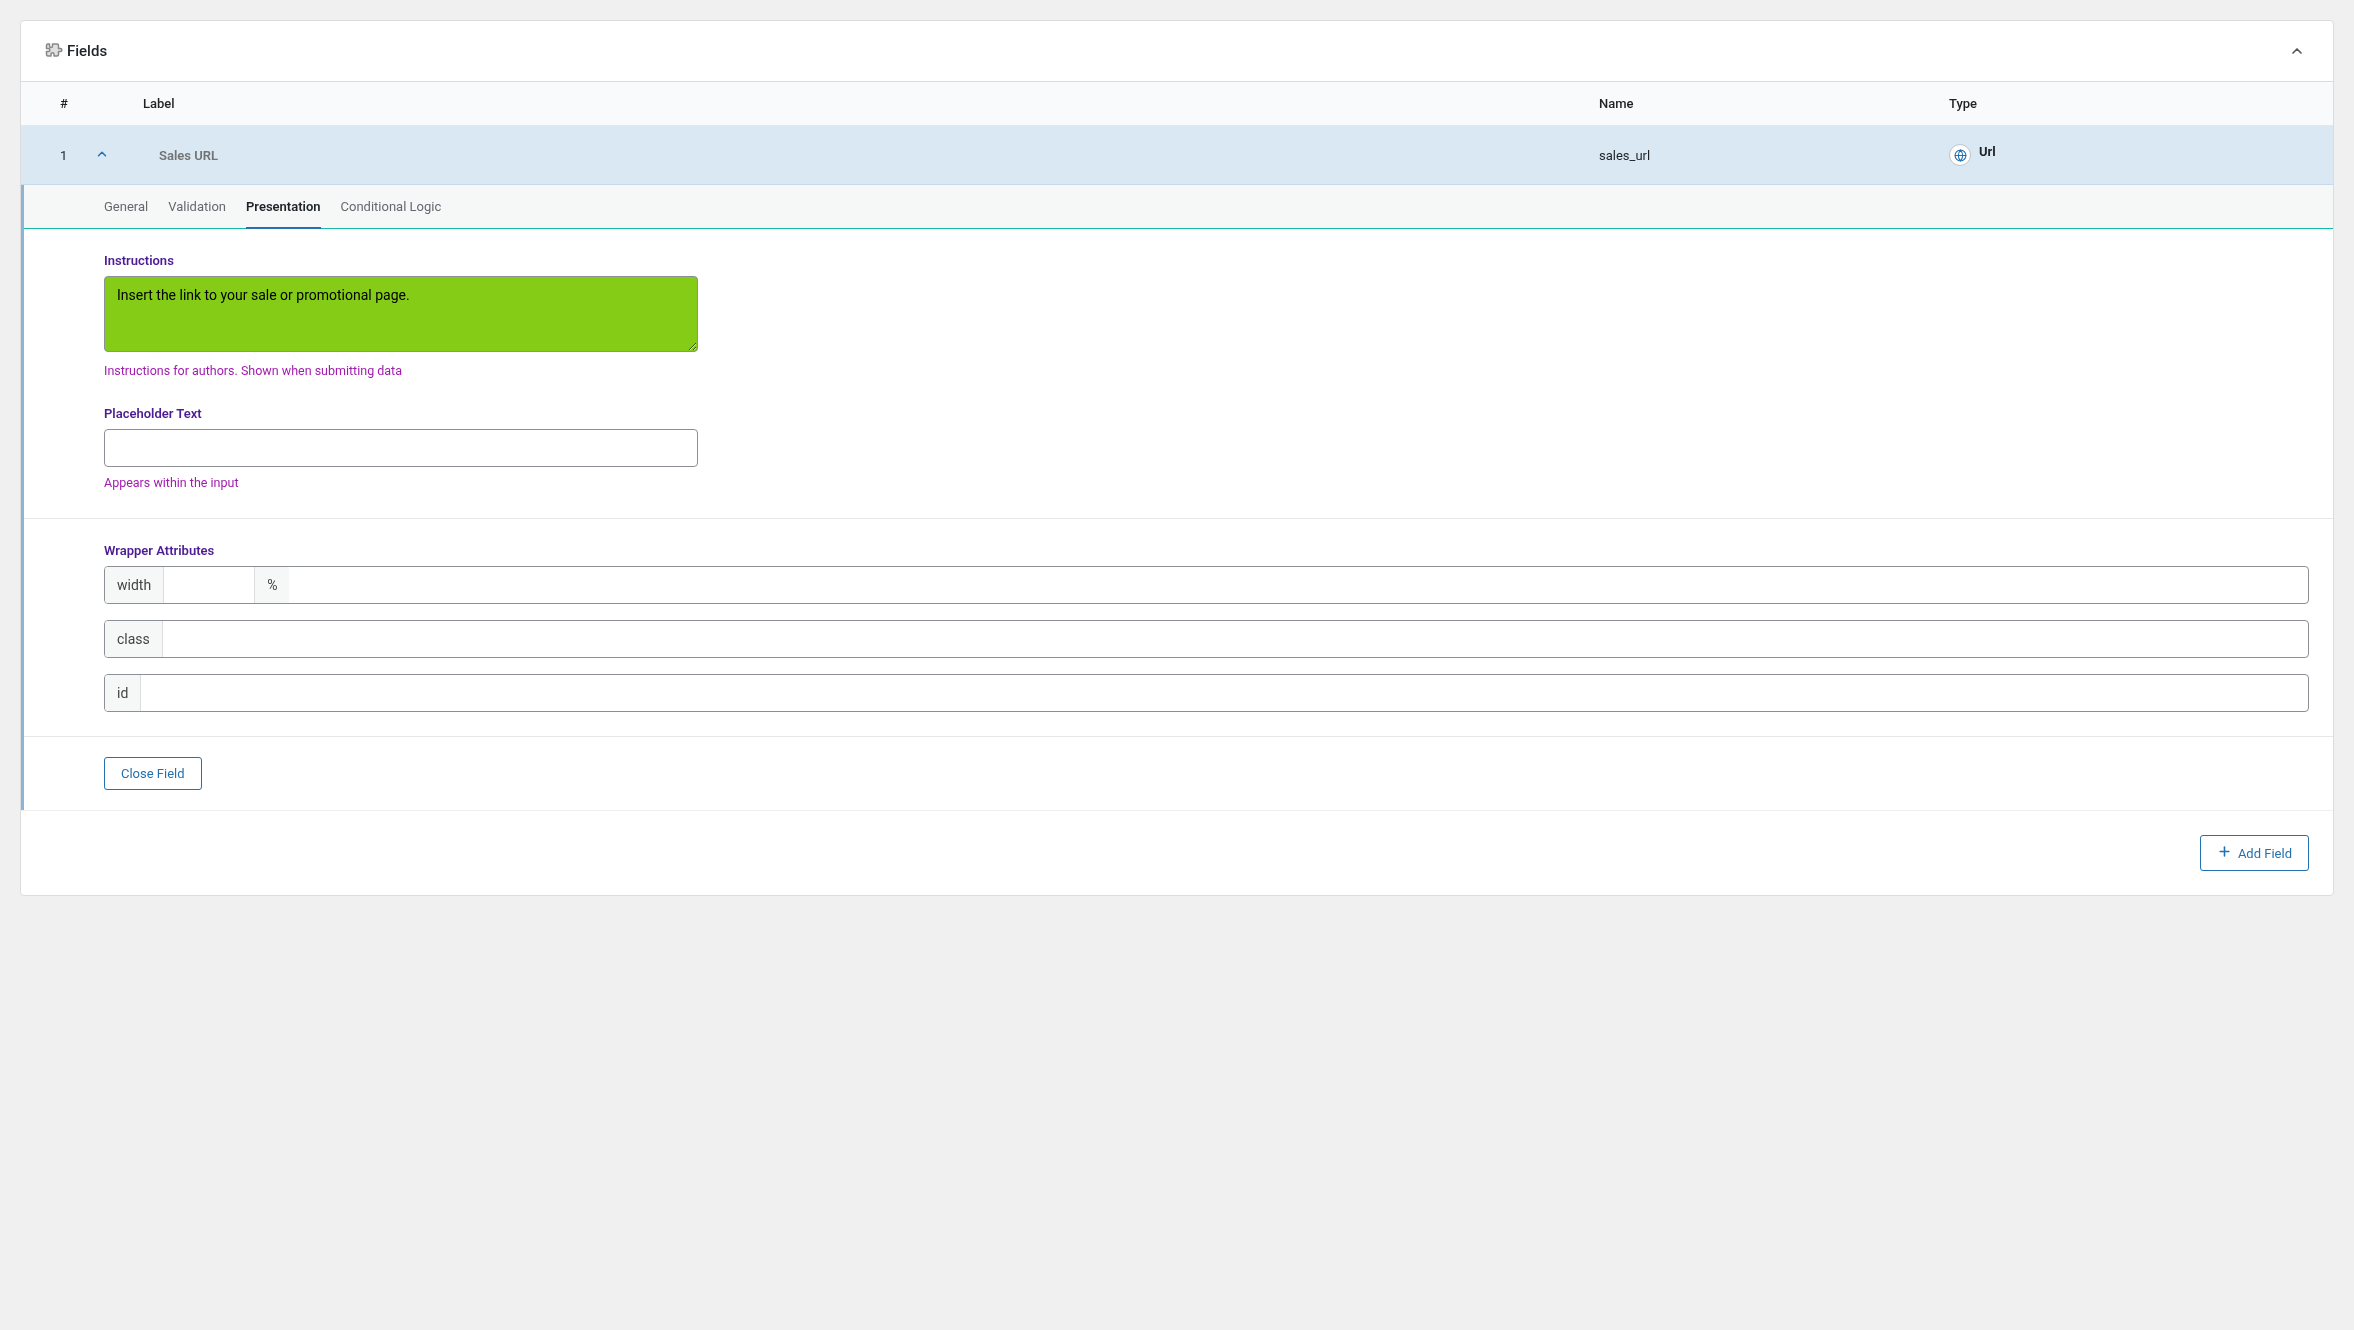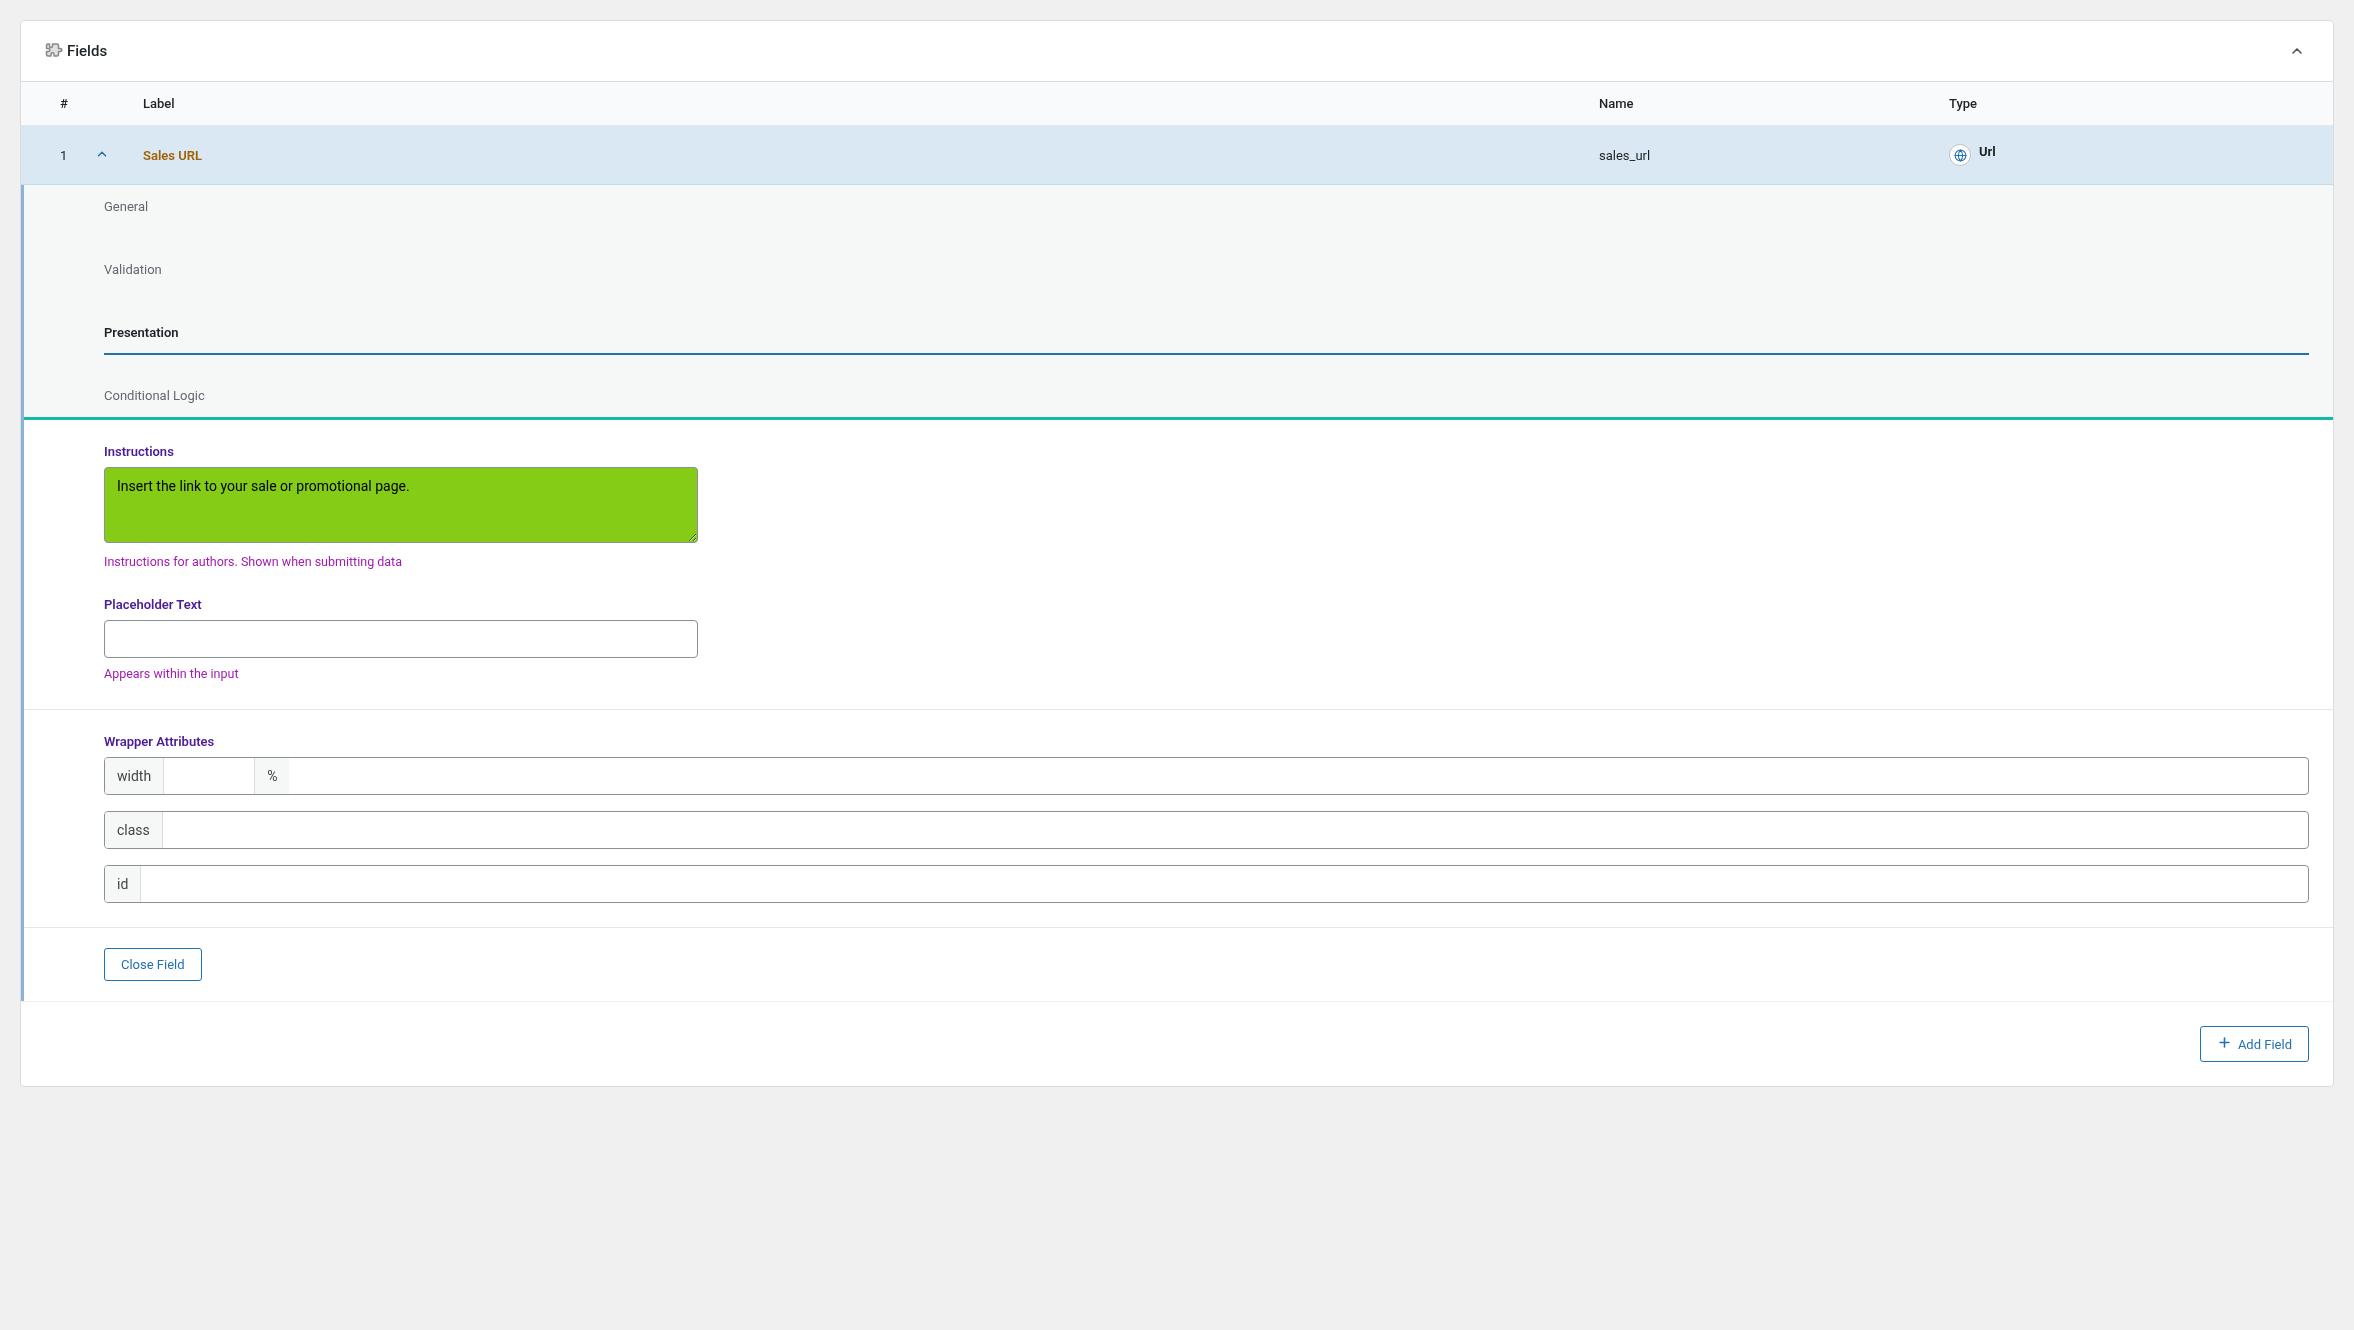--- a/index.html
+++ b/index.html
@@ -81,24 +81,25 @@
       align-items: center;
     }
     .row-toggle {
       color: #2271b1;
       cursor: pointer;
     }
     .field-row .col-label-content {
       flex: 1;
     }
     .field-label-link {
-      color: #a16207;
+      color: #737373;
       font-weight: 600;
       text-decoration: none;
       font-size: 13px;
+      margin-left: 16px;
     }
     .type-cell {
       display: flex;
       align-items: flex-start;
       gap: 8px;
       font-weight: bold;
     }
     .type-icon {
       width: 22px;
       height: 22px;
@@ -114,24 +115,23 @@
       width: 13px;
       height: 13px;
     }
     .settings-body {
       border-left: 3px solid #6c9bd1;
         
     }
     .tabs {
       display: flex;
       padding: 0 24px 0 80px;
-      border-bottom: 3px solid #14b8a6;
+      border-bottom: 1px solid #14b8a6;
       background: #f6f7f7;
       gap: 20px;
-      flex-direction: column;
     }
     .tab {
       padding: 14px 0;
       color: #646970;
       cursor: pointer;
       font-size: 13px;
       position: relative;
     }
     .tab.active {
       color: #1d2327;

